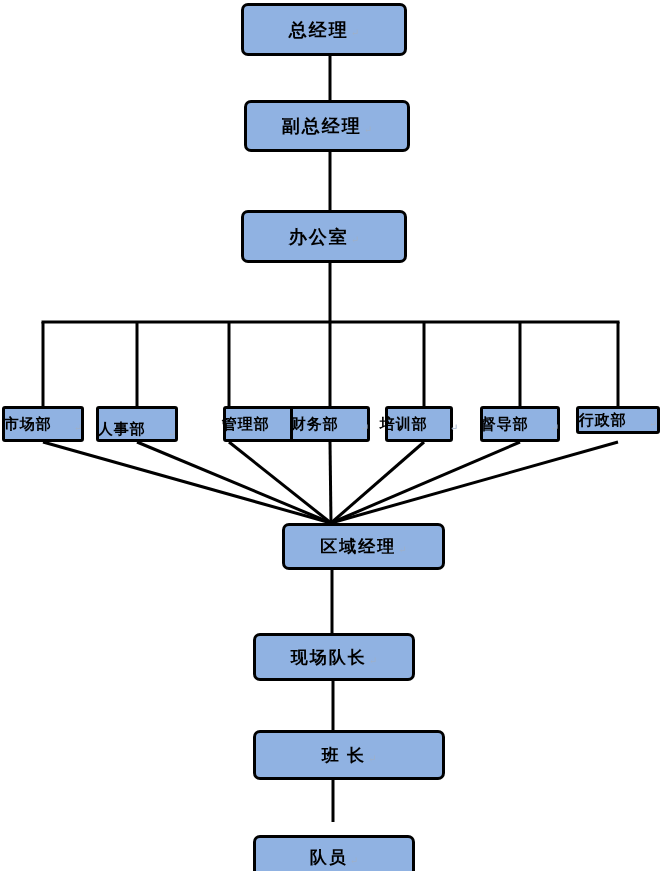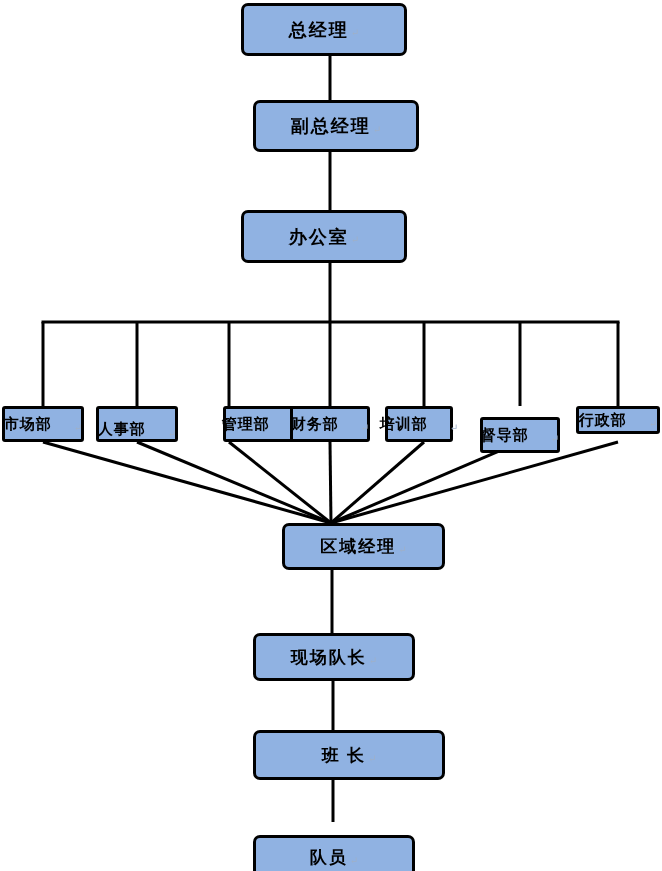--- a/index.html
+++ b/index.html
@@ -75,21 +75,21 @@
       <line x1="333" y1="681" x2="333" y2="730"></line>
       <line x1="333" y1="780" x2="333" y2="822"></line>
     </g>
   </svg>
 
   <div class="node node-lg" style="left:241px; top:3px;   width:166px; height:53px;">
     <span>总经理</span>
     <span class="pmark">↵</span>
   </div>
 
-  <div class="node node-lg" style="left:253px; top:100px; width:166px; height:52px;">
+  <div class="node node-lg" style="left:244px; top:100px; width:166px; height:52px;">
     <span>副总经理</span>
     <span class="pmark">↵</span>
   </div>
 
   <div class="node node-lg" style="left:241px; top:210px; width:166px; height:53px;">
     <span>办公室</span>
     <span class="pmark">↵</span>
   </div>
 
   <div class="node node-sm" style="left:2px;   top:406px; width:82px; height:36px;">
@@ -110,21 +110,21 @@
   <div class="node node-sm" style="left:290px; top:406px; width:80px; height:36px;">
     <span>财务部</span>
     <span class="pmark">↵</span>
   </div>
 
   <div class="node node-sm" style="left:385px; top:406px; width:68px; height:36px;">
     <span>培训部</span>
     <span class="pmark">↵</span>
   </div>
 
-  <div class="node node-sm" style="left:480px; top:406px; width:80px; height:36px;margin-top:11px;">
+  <div class="node node-sm" style="left:480px; top:406px; width:80px; height:36px;">
     <span>督导部</span>
     <span class="pmark">↵</span>
   </div>
 
   <div class="node node-sm" style="left:576px; top:406px; width:84px; height:28px;">
     <span>行政部</span>
     <span class="pmark">↵</span>
   </div>
 
   <div class="node node-md" style="left:250px; top:523px; width:163px; height:47px;margin-left:32px;">

